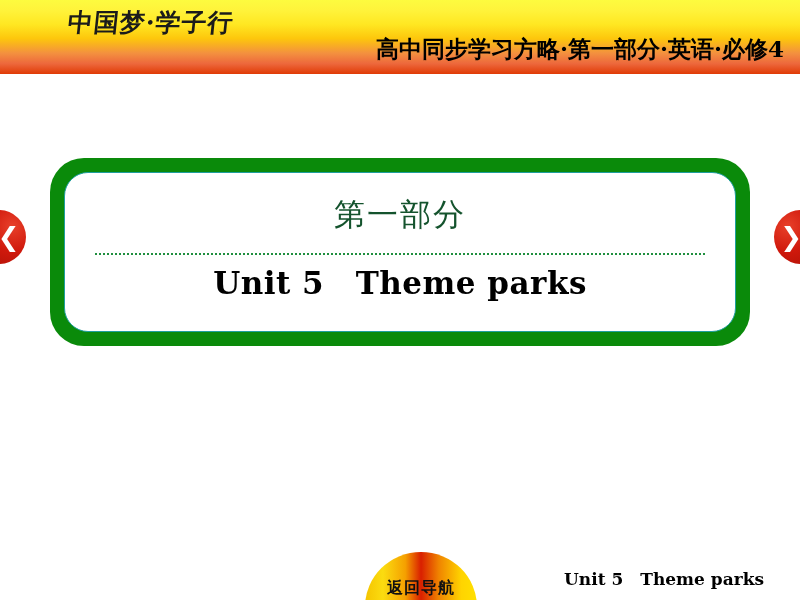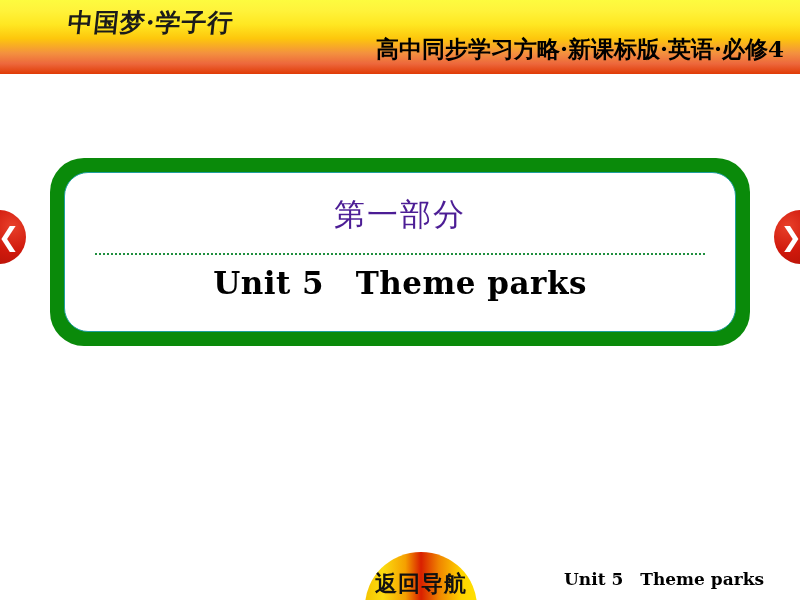--- a/index.html
+++ b/index.html
@@ -117,21 +117,21 @@
     box-sizing: border-box;
     display: flex;
     flex-direction: column;
     justify-content: center;
     align-items: center;
   }
 
   .part-title {
     font-family: "DejaVu Serif", "Liberation Serif", serif;
     font-size: 31px;
-    color: #4c1d95;
+    color: #14532d;
     letter-spacing: 2px;
     line-height: 1.1;
     margin-top: 4px;
     margin-bottom: 19px;
   }
 
   .divider {
     width: 91%;
     height: 0;
     border-top: 2px dotted #1f8f3f;
@@ -205,21 +205,21 @@
         #f5c400 0%, #fbdc10 16%, #f5a000 36%,
         #d91f00 50%, #f08400 66%, #ffd400 86%, #ffe000 100%);
   }
   .nav-dome-label {
     position: absolute;
     left: 0;
     bottom: 8px;
     width: 112px;
     text-align: center;
     font-family: "DejaVu Sans", sans-serif;
-    font-size: 22px;
+    font-size: 16px;
     font-weight: bold;
     color: #111111;
     letter-spacing: 1px;
   }
 
   .footer-unit {
     position: absolute;
     right: 36px;
     top: 568px;
     font-family: "DejaVu Serif", "Liberation Serif", serif;
@@ -229,21 +229,21 @@
     white-space: pre;
   }
 </style>
 </head>
 <body>
 
 <div class="slide">
 
   <div class="header">
     <div class="brand-logo">中国梦·学子行</div>
-    <div class="header-title">高中同步学习方略·新课标版·英语·必修4</div>
+    <div class="header-title">高中同步学习方略·第一部分·英语·必修4</div>
   </div>
 
   <div class="nav-arrow nav-prev">
     <span class="glyph">❮</span>
   </div>
   <div class="nav-arrow nav-next">
     <span class="glyph">❯</span>
   </div>
 
   <div class="panel">

